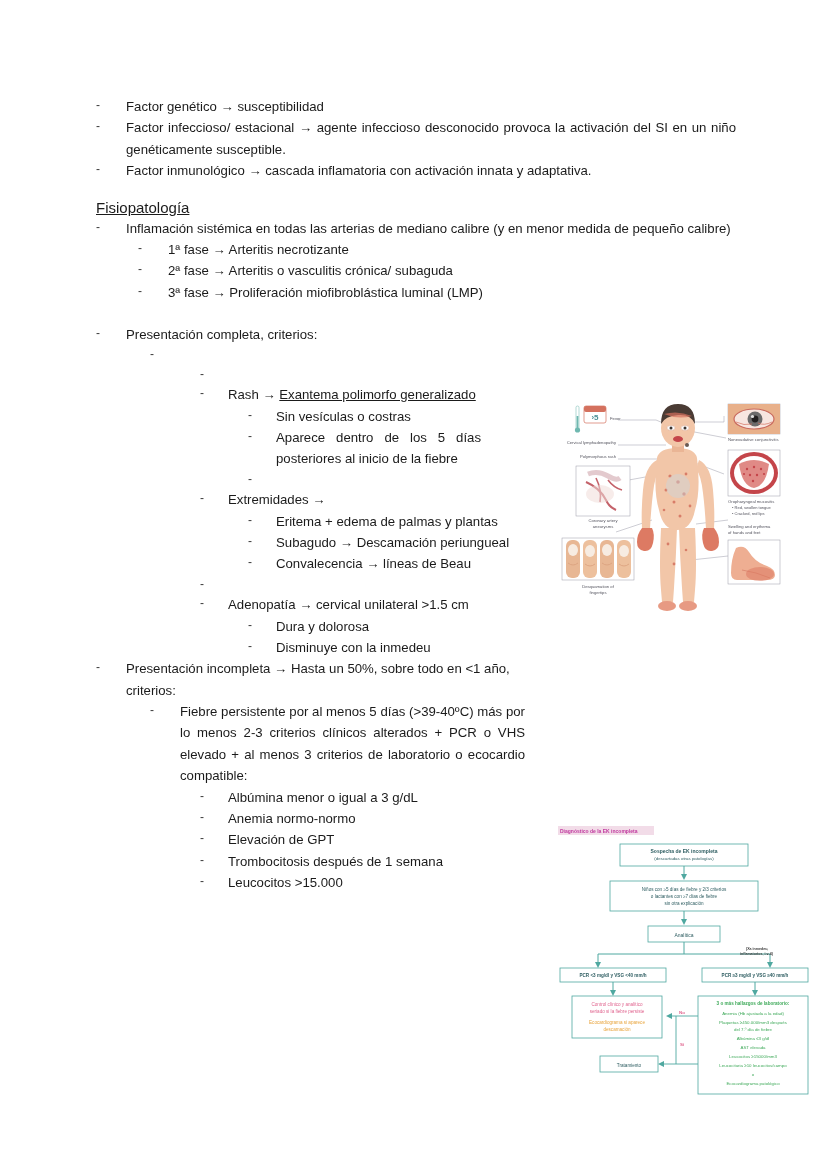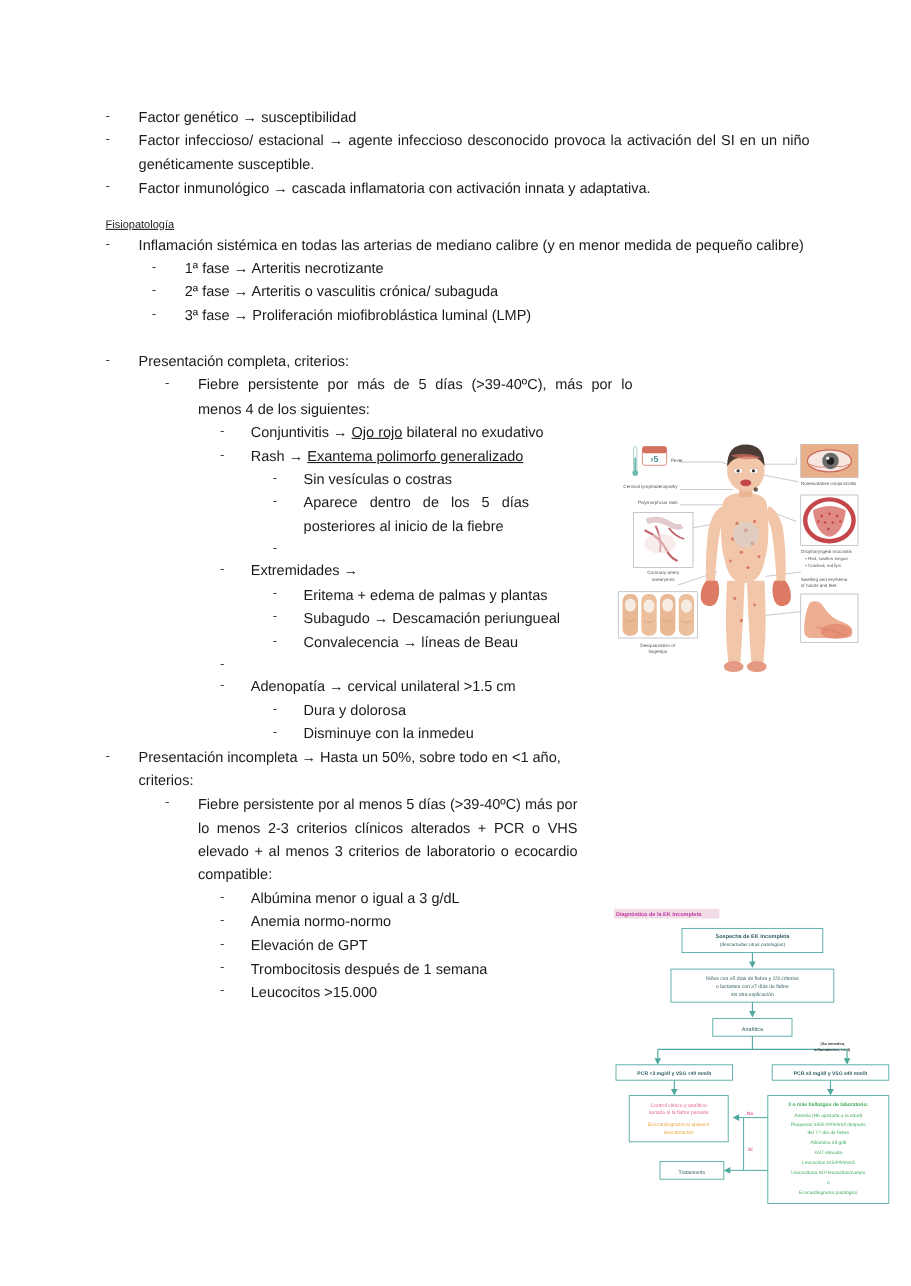--- a/index.html
+++ b/index.html
@@ -40,21 +40,21 @@
     color: #3a3a3a;
     font-size: 12px;
     line-height: 1.62;
   }
   .txt { flex: 1 1 auto; }
   .just { text-align: justify; text-justify: inter-word; }
   b, .b { font-weight: normal; }
   .u { text-decoration: underline; }
 
   .heading {
-    font-size: 10px;
+    font-size: 15px;
     text-decoration: underline;
     margin: 0 0 2px 0;
   }
   .gap-m { height: 17px; }
   .gap-l { height: 21px; }
 
   
   .lvl1 { margin-left: 0px; }
   .lvl1 .dash { width: 30px; }
   .lvl2 { margin-left: 54px; }
@@ -140,26 +140,24 @@
 
       <div class="row lvl1">
         <span class="dash">-</span>
         <span class="txt">
           <span>Presentación </span><b>completa, criterios:</b>
         </span>
       </div>
 
       <div class="row lvl2">
         <span class="dash">-</span>
-        <span class="txt just narrow"><b>Fiebre persistente</b><span> por </span><b>más de 5 días (&gt;39-40ºC)</b><span>, más por lo menos </span><b>4</b><span> de los siguientes:</span></span>
-      </div>
-
-      <div class="row lvl3">
-        <span class="dash">-</span>
-        <span class="txt just narrow2" style="max-width:290px"><b>Conjuntivitis</b><span> → </span><span class="u">Ojo rojo</span><span> bilateral no exudativo</span></span>
+      </div>
+
+      <div class="row lvl3">
+        <span class="dash">-</span>
       </div>
 
       <div class="row lvl3">
         <span class="dash">-</span>
         <span class="txt"><b>Rash</b><span> → </span><span class="u">Exantema polimorfo generalizado</span></span>
       </div>
       <div class="row lvl4">
         <span class="dash">-</span>
         <span class="txt">Sin vesículas o costras</span>
       </div>

